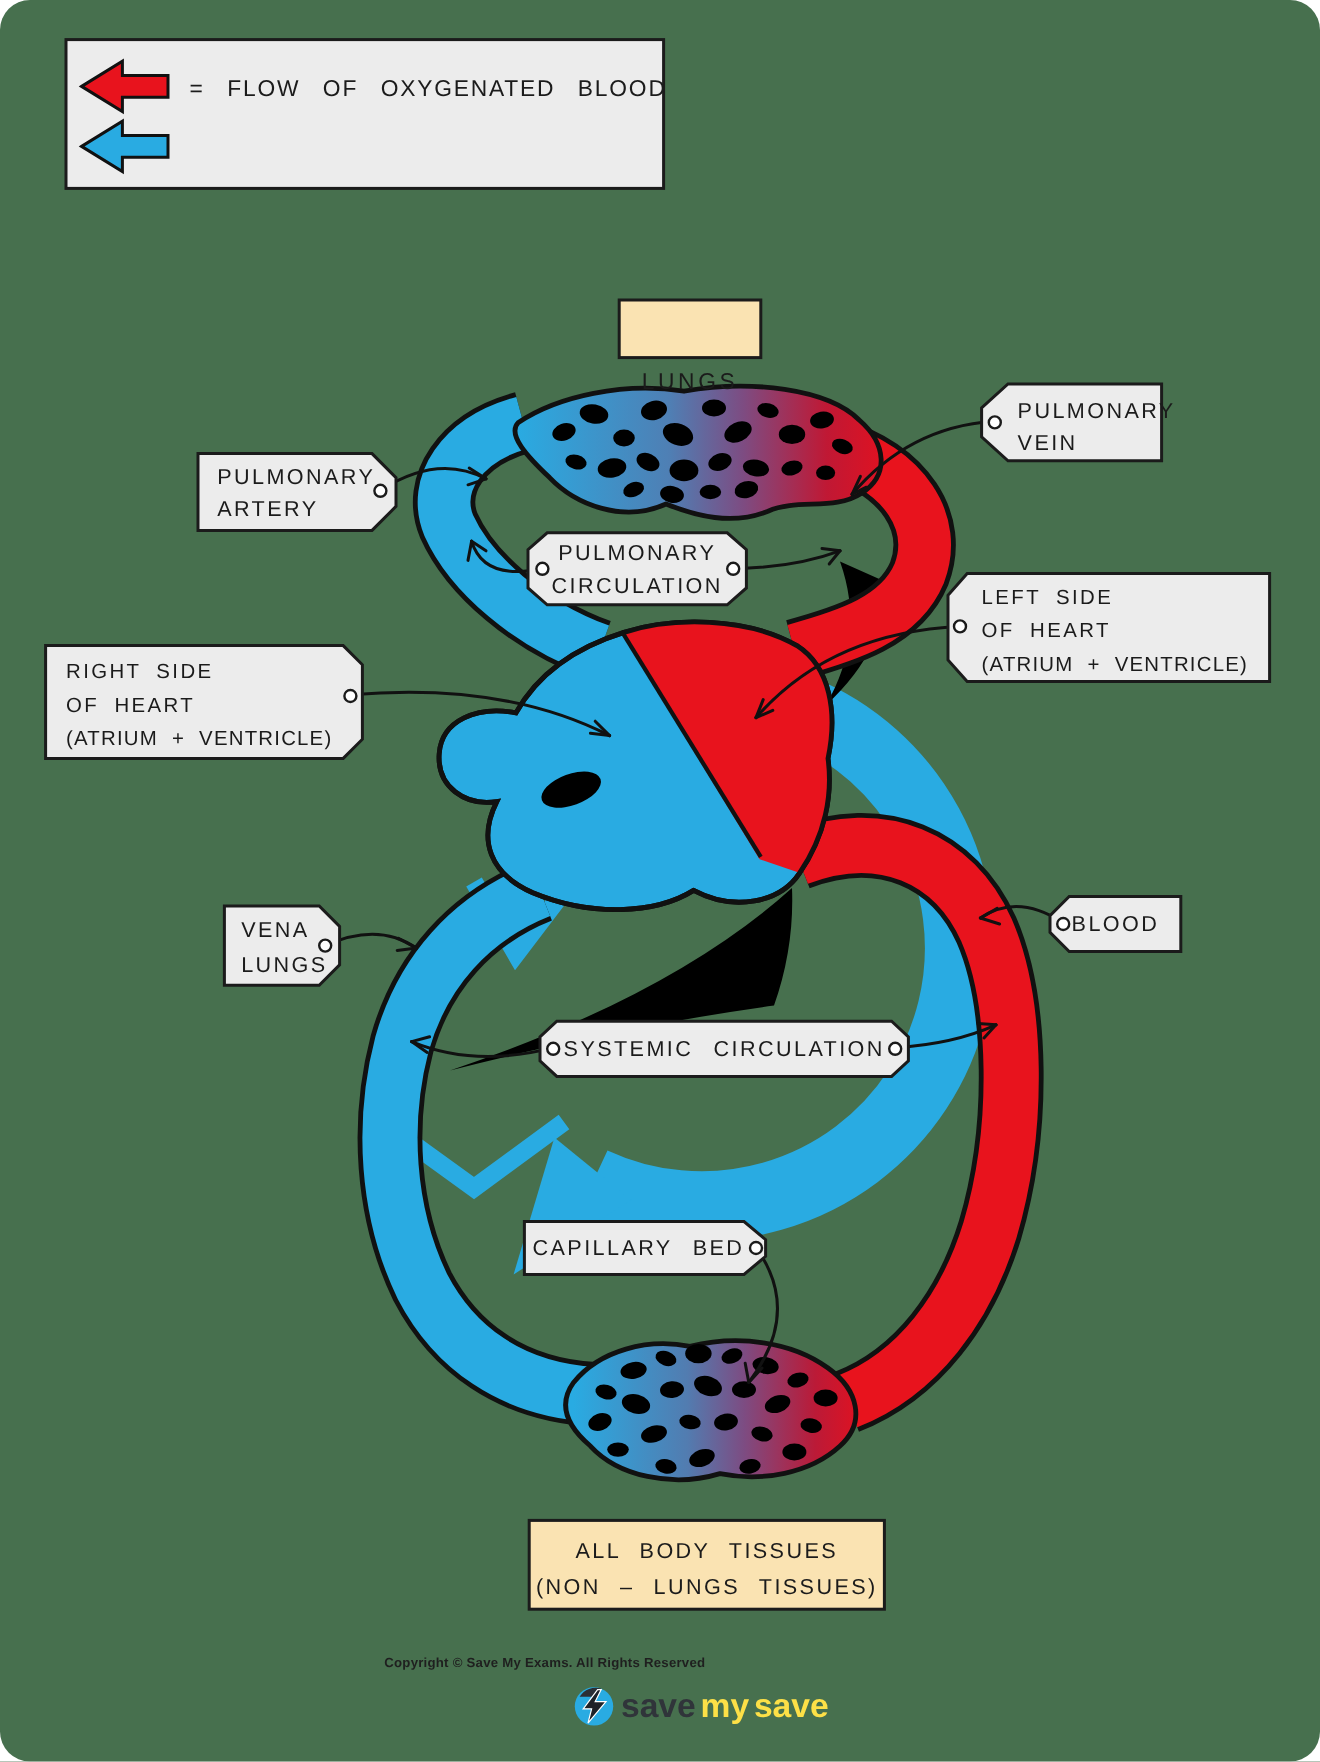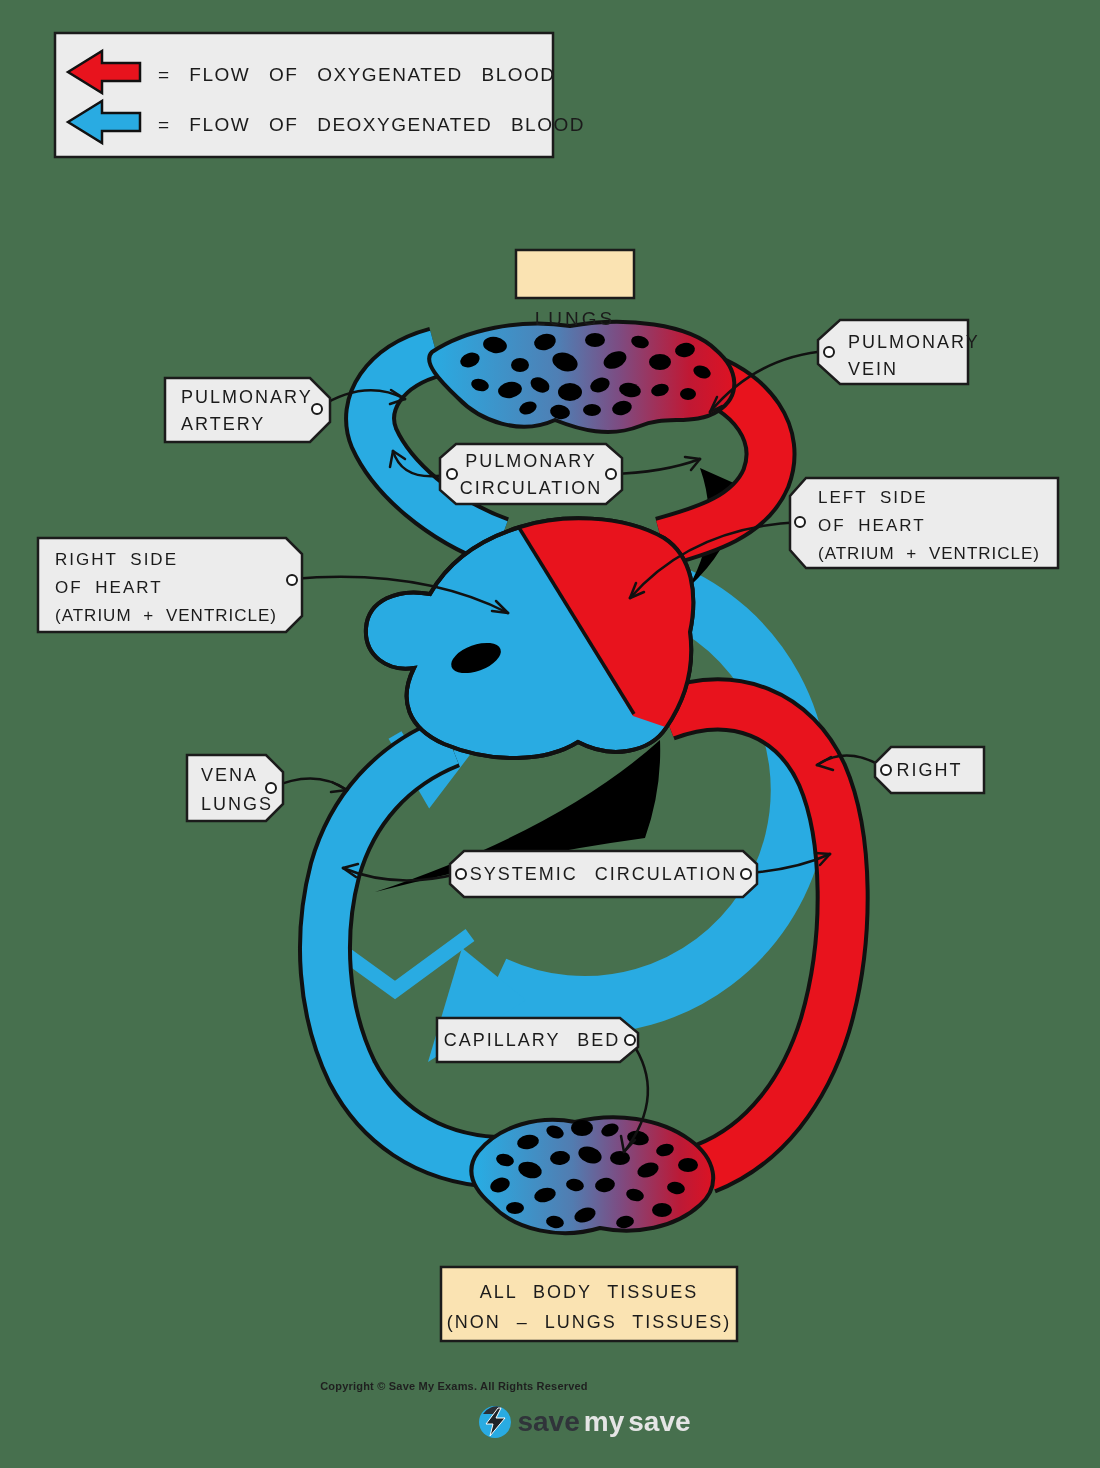--- a/index.html
+++ b/index.html
@@ -1,28 +1,28 @@
 <!DOCTYPE html>
 <html><head>
 <meta charset="utf-8">
 <style>
   html,body{margin:0;padding:0;}
   #stage{position:relative;width:1100px;height:1468px;background:#47704E;overflow:hidden;
-         font-family:"Liberation Sans",sans-serif;}
+         font-family:"Liberation Sans",sans-serif;border-radius:25px;}
   #art{position:absolute;left:0;top:0;}
   .txt{position:absolute;color:#1b1b1b;font-size:18px;letter-spacing:2px;white-space:nowrap;line-height:27px;}
   .center{display:flex;align-items:center;justify-content:center;text-align:center;}
   .legendtxt{font-size:19px;letter-spacing:1.5px;word-spacing:12px;font-weight:400;}
   .organtxt{font-size:19px;letter-spacing:3px;word-spacing:8px;}
   .copy{position:absolute;left:0;top:1380px;width:908px;text-align:center;
         font-size:11px;font-weight:bold;color:#1f1f1f;letter-spacing:0.2px;}
   .logo{position:absolute;left:0;top:1404px;width:1100px;display:flex;align-items:center;justify-content:center;gap:4px;padding-left:34px;}
   .logo .word{font-size:28px;font-weight:bold;letter-spacing:0px;}
   .w-save{color:#30343a;}
-  .w-my,.w-exams{color:#e5e5e5;}
+  .w-my,.w-exams{color:#fde047;}
 </style>
 </head>
 <body>
 
 <div id="stage">
 
 <svg id="art" width="1100" height="1468" viewBox="0 0 1100 1468">
   <defs>
     <linearGradient id="gradTop" x1="430" y1="375" x2="735" y2="375" gradientUnits="userSpaceOnUse">
       <stop offset="0" stop-color="#29ABE2"></stop>
@@ -205,21 +205,20 @@
     <circle cx="630" cy="1040" r="5"></circle>
   </g>
 
   <g stroke="#111" stroke-width="2.5">
     <polygon fill="#E8131D" points="68,72 102,51 102,63 140,63 140,81 102,81 102,93"></polygon>
     <polygon fill="#29ABE2" points="68,122 102,101 102,113 140,113 140,131 102,131 102,143"></polygon>
   </g>
 </svg>
 
 <div class="txt legendtxt" style="left:158px;top:61px;">= FLOW OF OXYGENATED BLOOD</div>
-<div class="txt legendtxt" style="left:158px;top:111px;">= FLOW OF DEOXYGENATED BLOOD</div>
 
 <div class="txt organtxt center" style="left:516px;top:250px;width:118px;height:48px;margin-top:44px;">LUNGS</div>
 
 <div class="txt" style="left:848px;top:329px;">
   <div>PULMONARY</div>
   <div>VEIN</div>
 </div>
 
 <div class="txt" style="left:181px;top:384px;">
   <div>PULMONARY</div>
@@ -241,21 +240,21 @@
   <div>RIGHT SIDE</div>
   <div>OF HEART</div>
   <div style="letter-spacing:1px;">(ATRIUM + VENTRICLE)</div>
 </div>
 
 <div class="txt" style="left:201px;top:761px;line-height:29px;">
   <div>VENA</div>
   <div>LUNGS</div>
 </div>
 
-<div class="txt center" style="left:875px;top:747px;width:109px;height:46px;">RIGHT</div>
+<div class="txt center" style="left:875px;top:747px;width:109px;height:46px;">BLOOD</div>
 
 <div class="txt center" style="left:450px;top:851px;width:307px;height:46px;word-spacing:10px;">SYSTEMIC CIRCULATION</div>
 
 <div class="txt center" style="left:437px;top:1018px;width:190px;height:44px;word-spacing:10px;">CAPILLARY BED</div>
 
 <div class="txt" style="left:441px;top:1277px;width:296px;text-align:center;font-size:18px;line-height:30px;word-spacing:9px;">
   <div>ALL BODY TISSUES</div>
   <div>(NON – LUNGS TISSUES)</div>
 </div>
 

